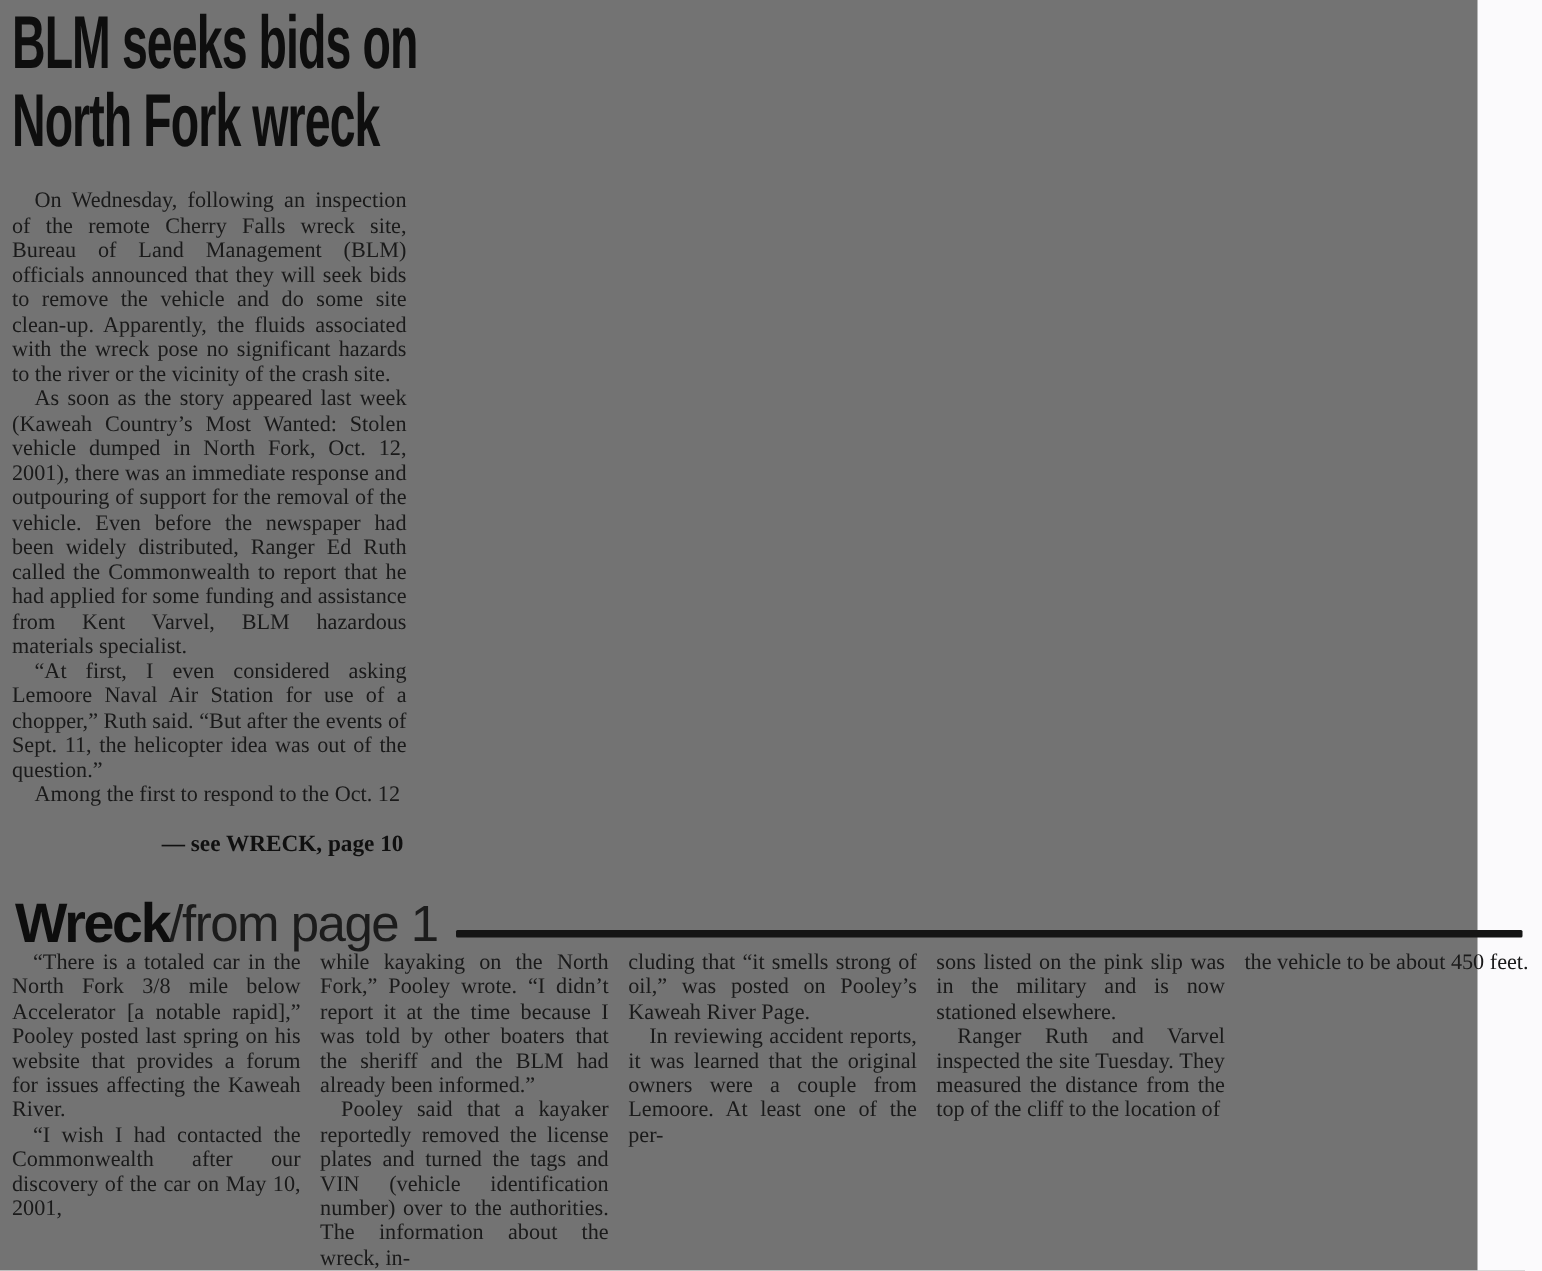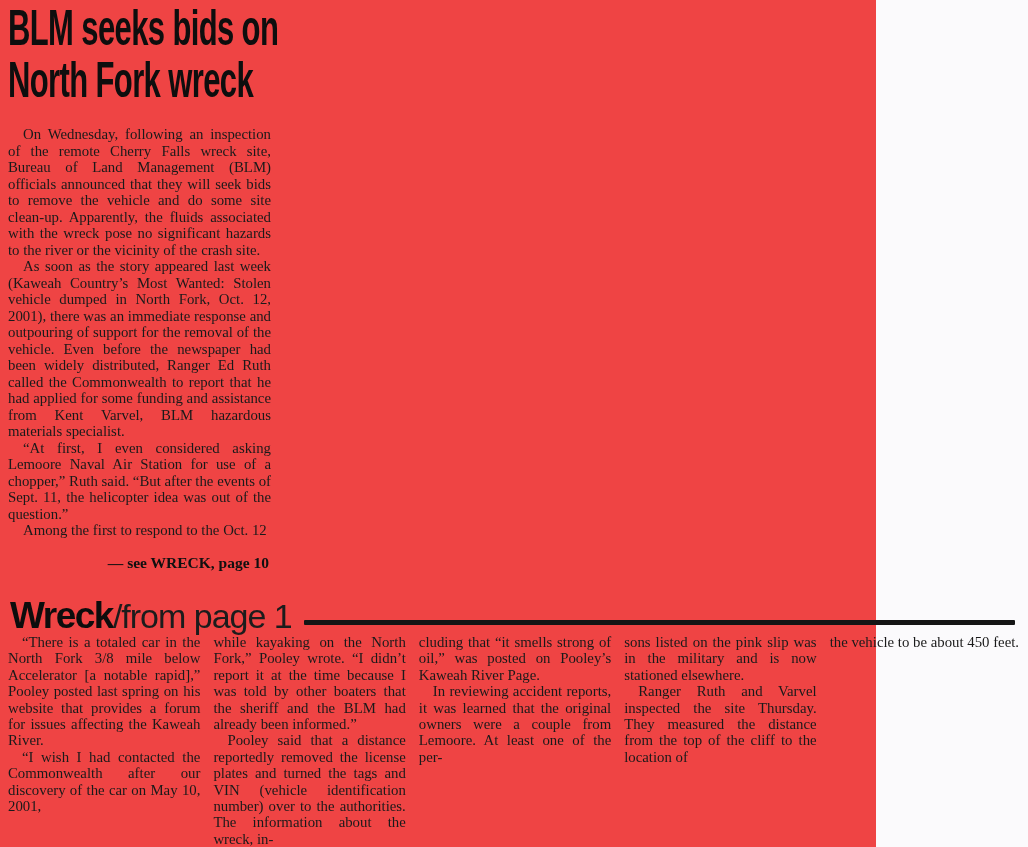--- a/index.html
+++ b/index.html
@@ -5,22 +5,22 @@
   * { margin: 0; padding: 0; box-sizing: border-box; }
   html, body {
     width: 1028px; height: 847px;
     background: #fbfafc;
     font-family: "Liberation Serif", serif;
     color: #161616;
     overflow: hidden;
   }
   .page {
     position: relative;
-    width: 876px; height: 847px;
-    background: #ef4444;
+    width: 985px; height: 847px;
+    background: #737373;
   }
 
   
   .lead-story {
     position: absolute;
     left: 8px; top: 2px;
     width: 263px;
   }
   .headline {
     font-family: "Liberation Sans", sans-serif;
@@ -139,29 +139,29 @@
     <div class="kicker-rule"></div>
   </div>
 
   <div class="columns">
     <div class="col">
       <p class="indent">“There is a totaled  car in the North Fork 3/8 mile below Accelerator [a notable rapid],” Pooley posted last spring on his website that provides a forum for issues affecting the Kaweah River.</p>
       <p class="indent">“I wish I had contacted the Commonwealth after our discovery of the car on May 10, 2001,</p>
     </div>
     <div class="col">
       <p>while kayaking on the North Fork,” Pooley wrote. “I didn’t report it at the time because I was told by other boaters that the sheriff and the BLM had already been informed.”</p>
-      <p class="indent">Pooley said  that a distance reportedly removed the license plates and turned the tags and VIN (vehicle identification number) over to the authorities. The information about the wreck, in-</p>
+      <p class="indent">Pooley said  that a kayaker reportedly removed the license plates and turned the tags and VIN (vehicle identification number) over to the authorities. The information about the wreck, in-</p>
     </div>
     <div class="col">
       <p>cluding that “it smells strong of oil,” was posted on Pooley’s Kaweah River Page.</p>
       <p class="indent">In reviewing accident reports, it was learned that the original owners were a couple from Lemoore. At least one of the per-</p>
     </div>
     <div class="col">
       <p>sons listed on the pink slip was in the military and is now stationed elsewhere.</p>
-      <p class="indent">Ranger Ruth and Varvel inspected the site Thursday.  They measured the distance from the top of the cliff to the location of</p>
+      <p class="indent">Ranger Ruth and Varvel inspected the site Tuesday.  They measured the distance from the top of the cliff to the location of</p>
     </div>
     <div class="col">
       <p>the vehicle to be about 450 feet.</p>
     </div>
   </div>
 
 
 </div>
 
 </body></html>

